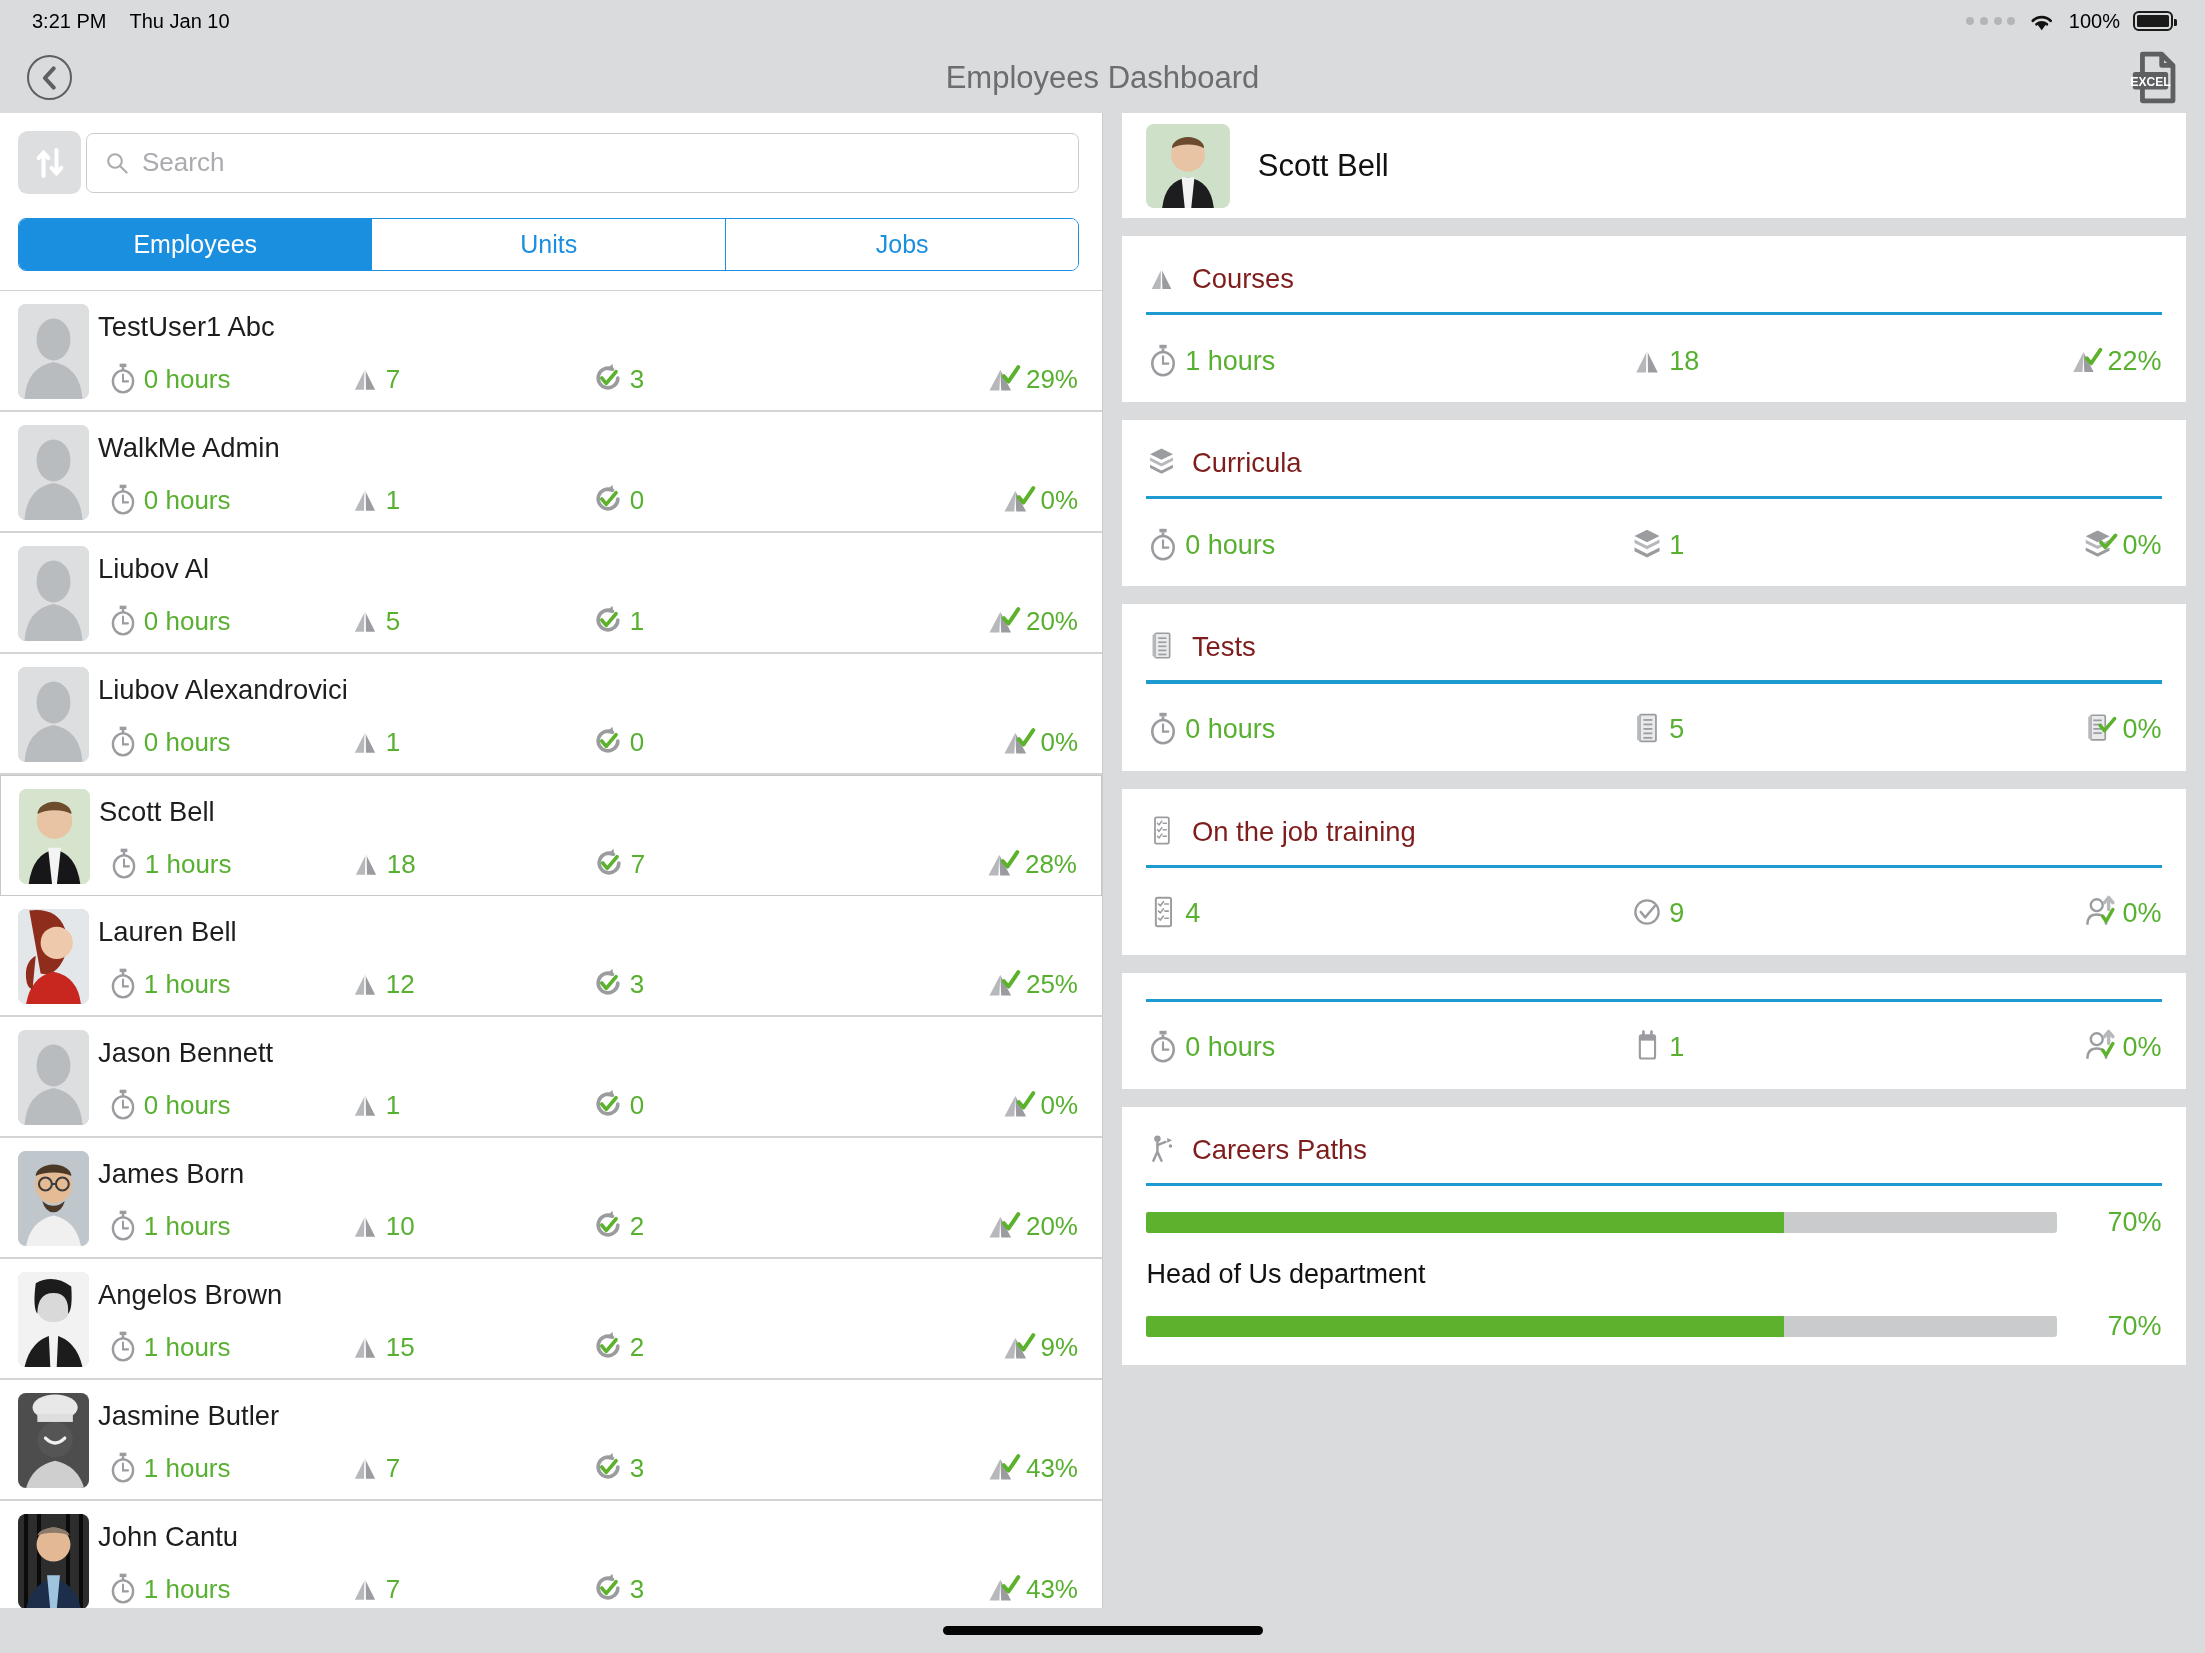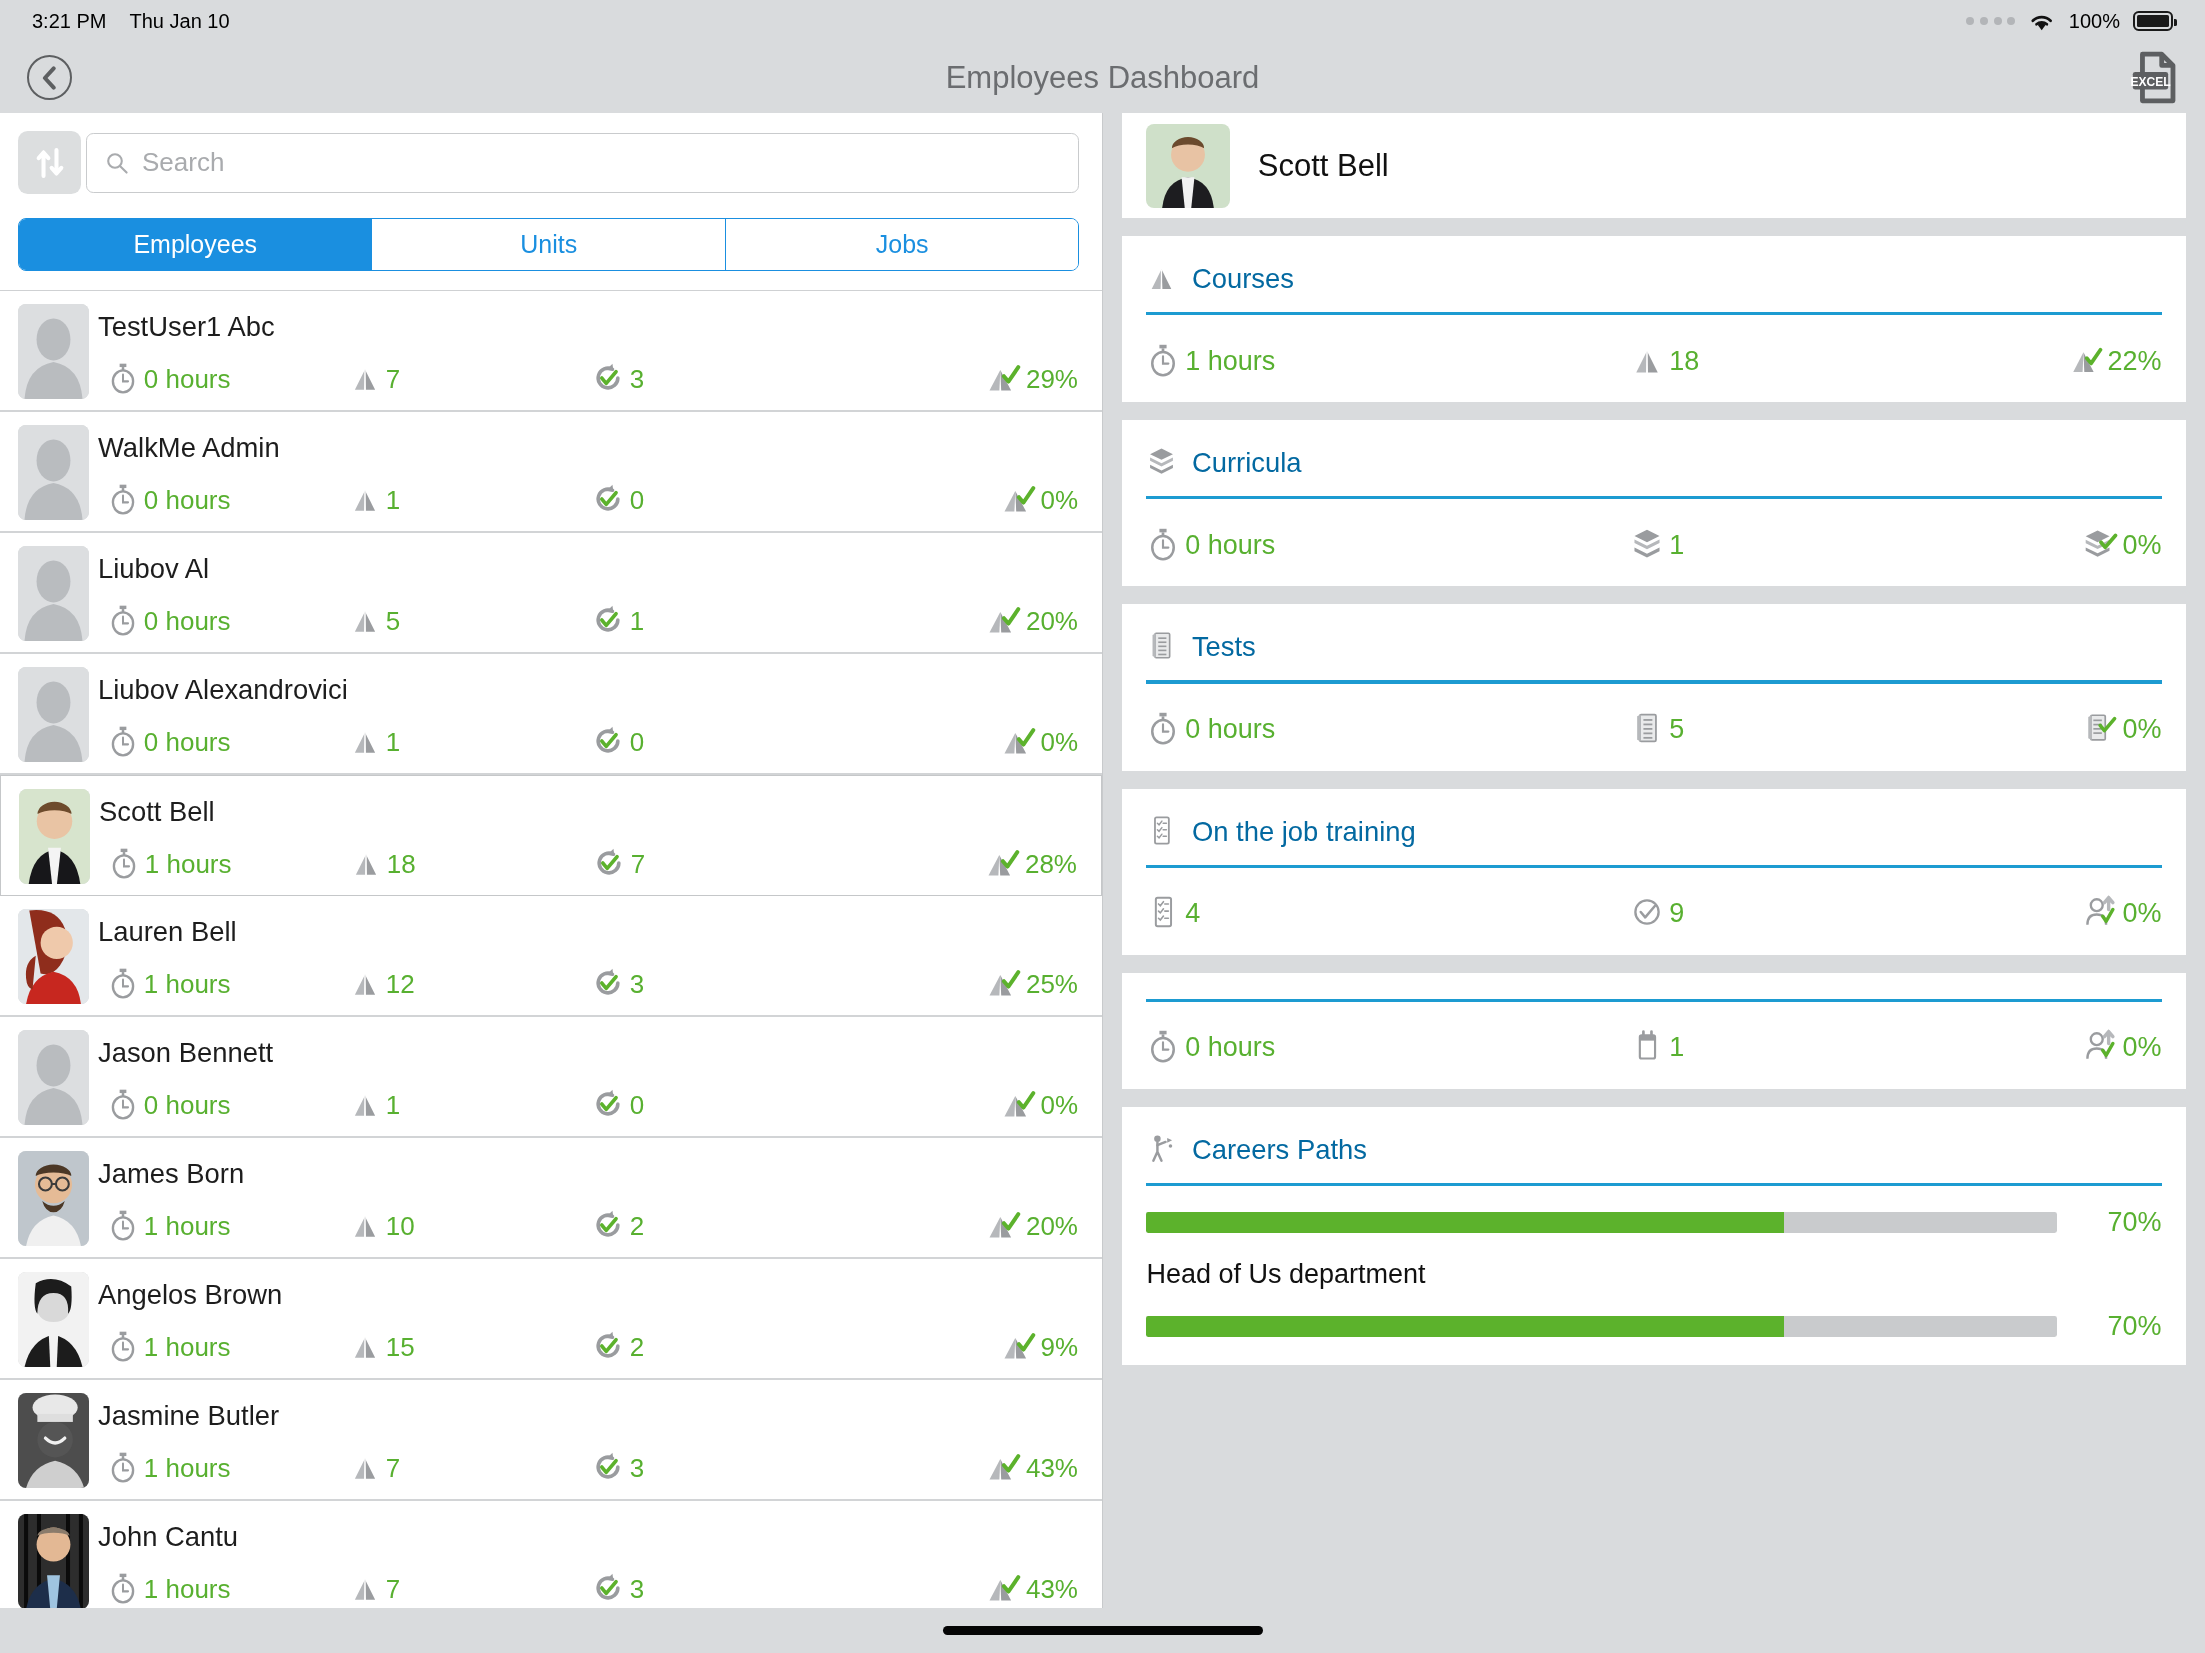--- a/index.html
+++ b/index.html
@@ -152,21 +152,21 @@
   
   .card {
     background: #fff; margin-bottom: 18px;
     padding: 18px 24px 22.6px 24px;
   }
   .profile-card { display: flex; align-items: center; gap: 27.4px; height: 105px; padding: 14.5px 24px; }
   .profile-av { width: 84px; height: 84px; border-radius: 8px; overflow: hidden; flex:none; }
   .profile-name { font-size: 31px; color: #111; }
 
   .card-head { display: flex; align-items: center; gap: 14.5px; height: 50px; }
-  .card-title { font-size: 27.4px; color: #0369a1; }
+  .card-title { font-size: 27.4px; color: #7f1d1d; }
   .card-rule { height: 3.2px; background: #1d9bd1; margin: 8px 0 0 0; }
   .card-stats {
     display: flex; align-items: center;
     margin-top: 27.4px;
   }
   .card-stats .stat .v { font-size: 27px; }
   .c1 { width: 484px; }
   .c2 { flex: 1; }
   .c3 { margin-left: auto; }
 

